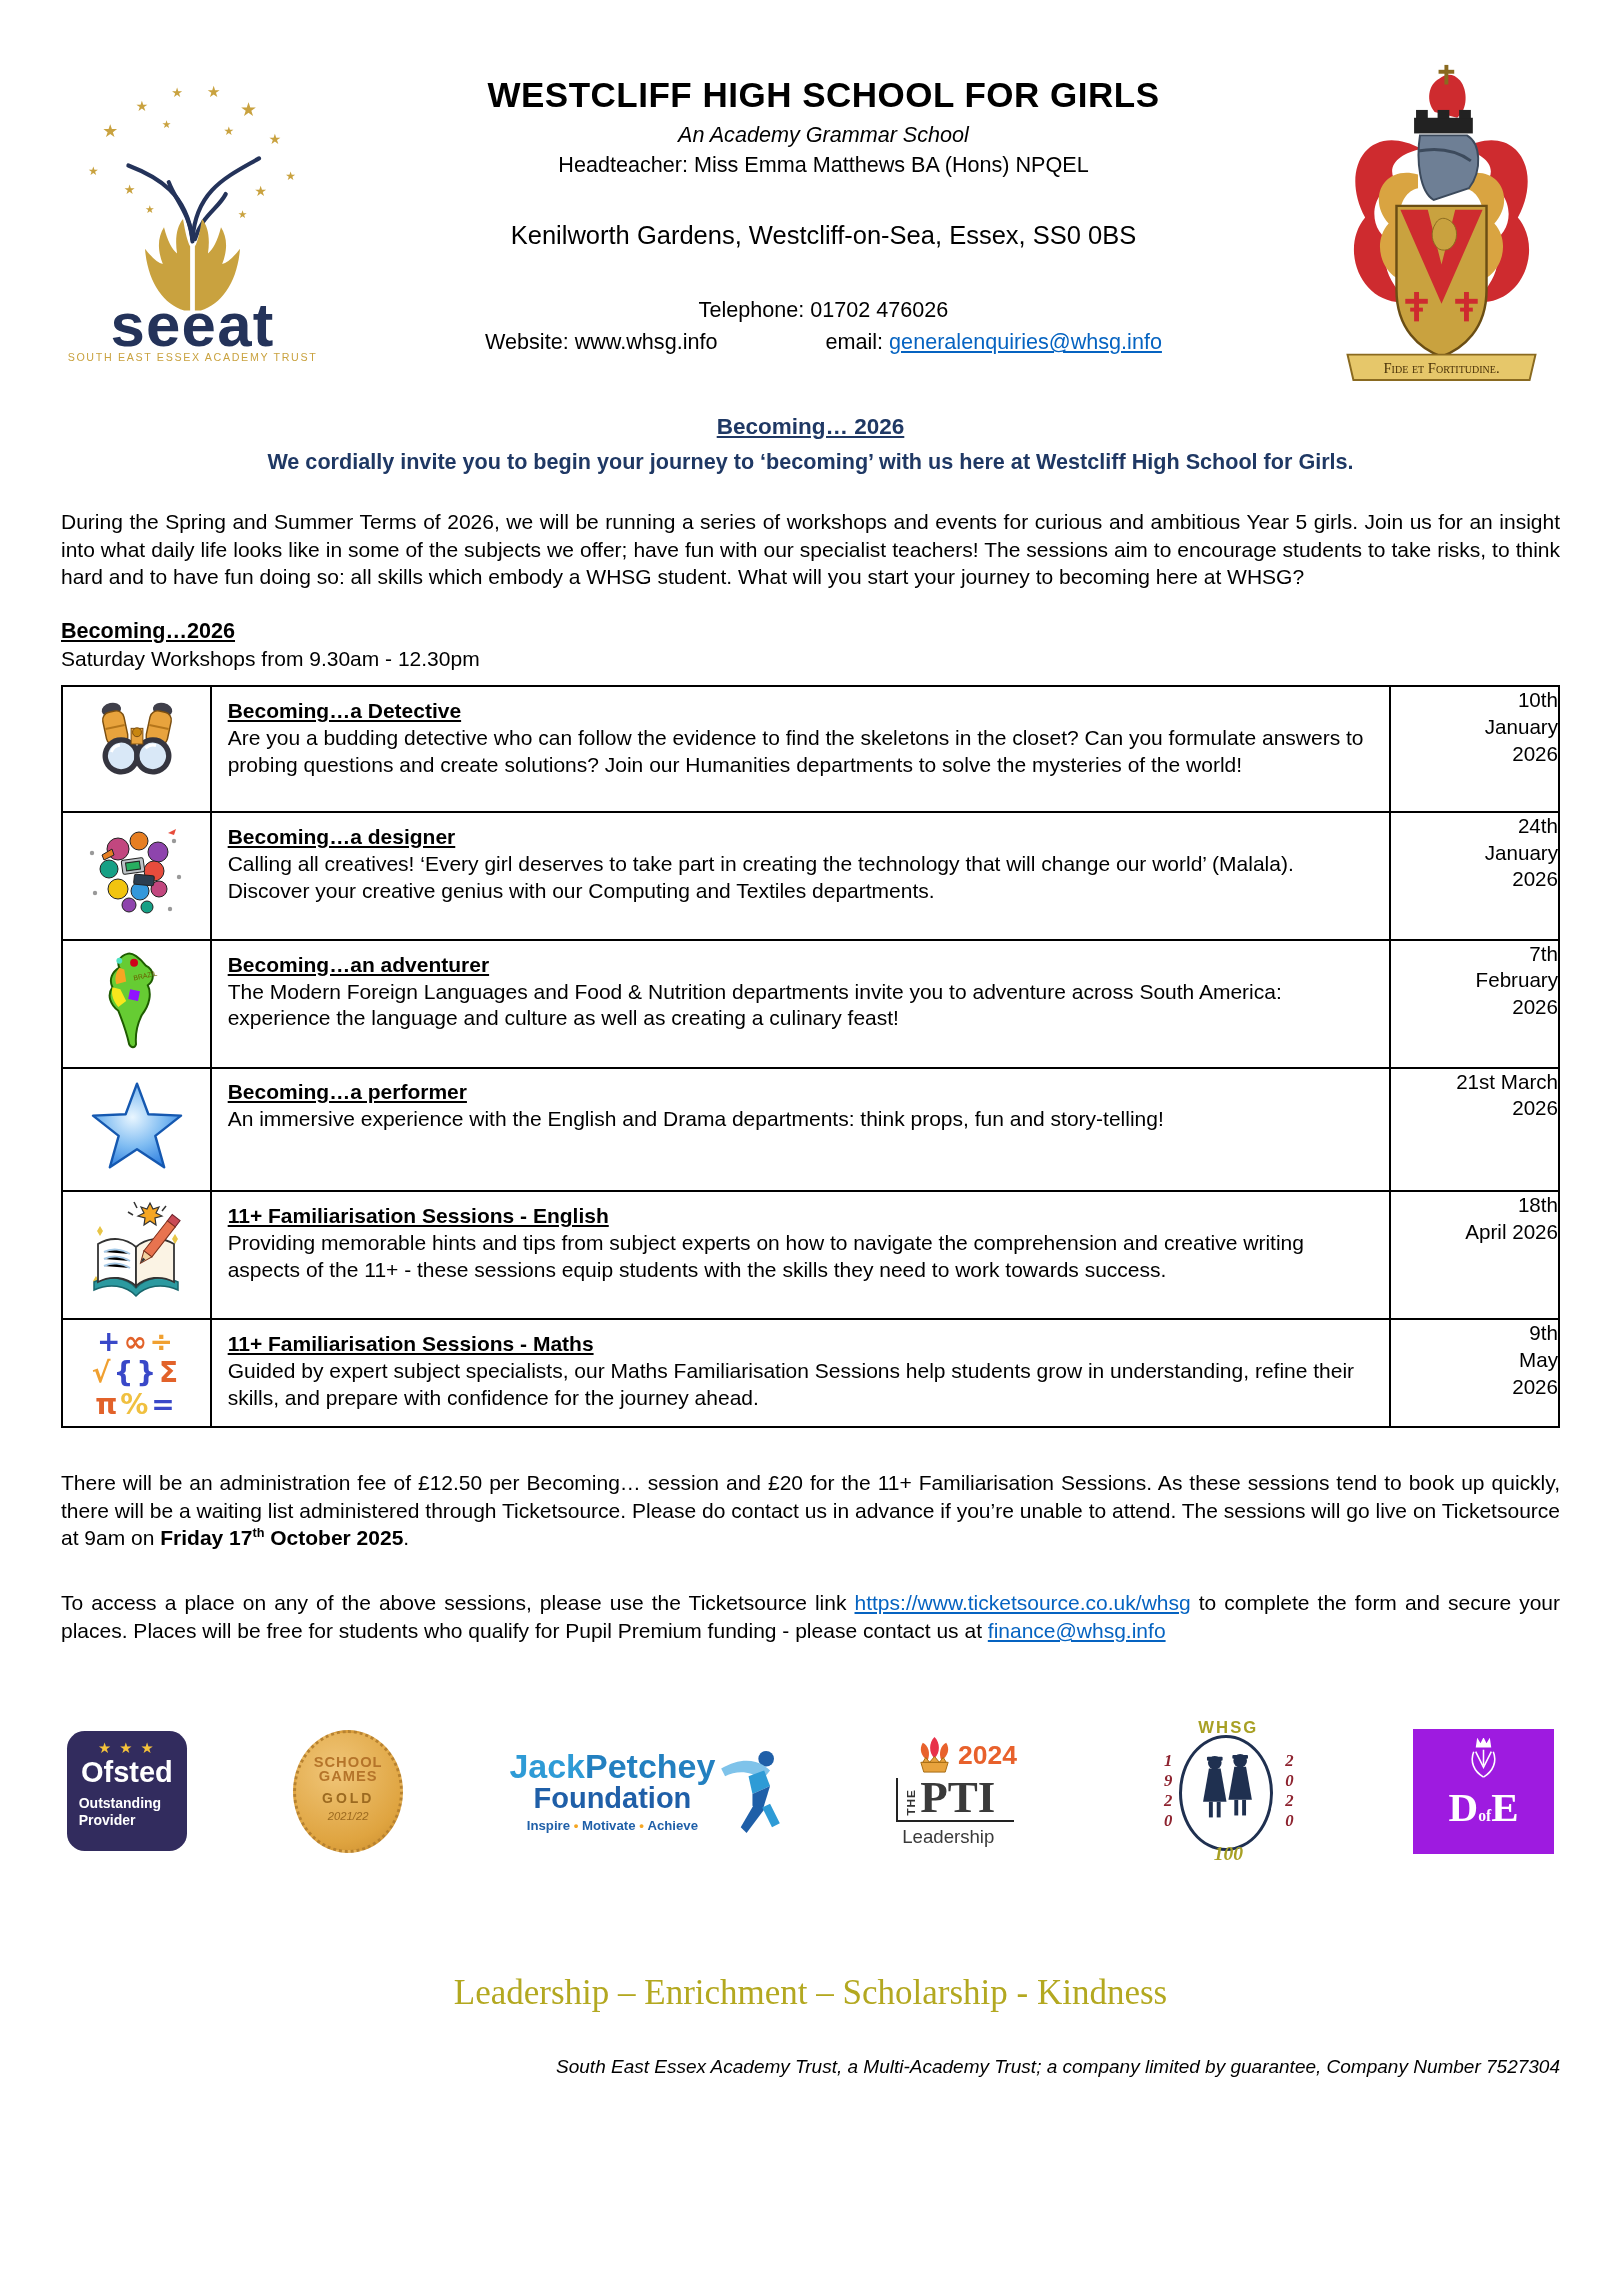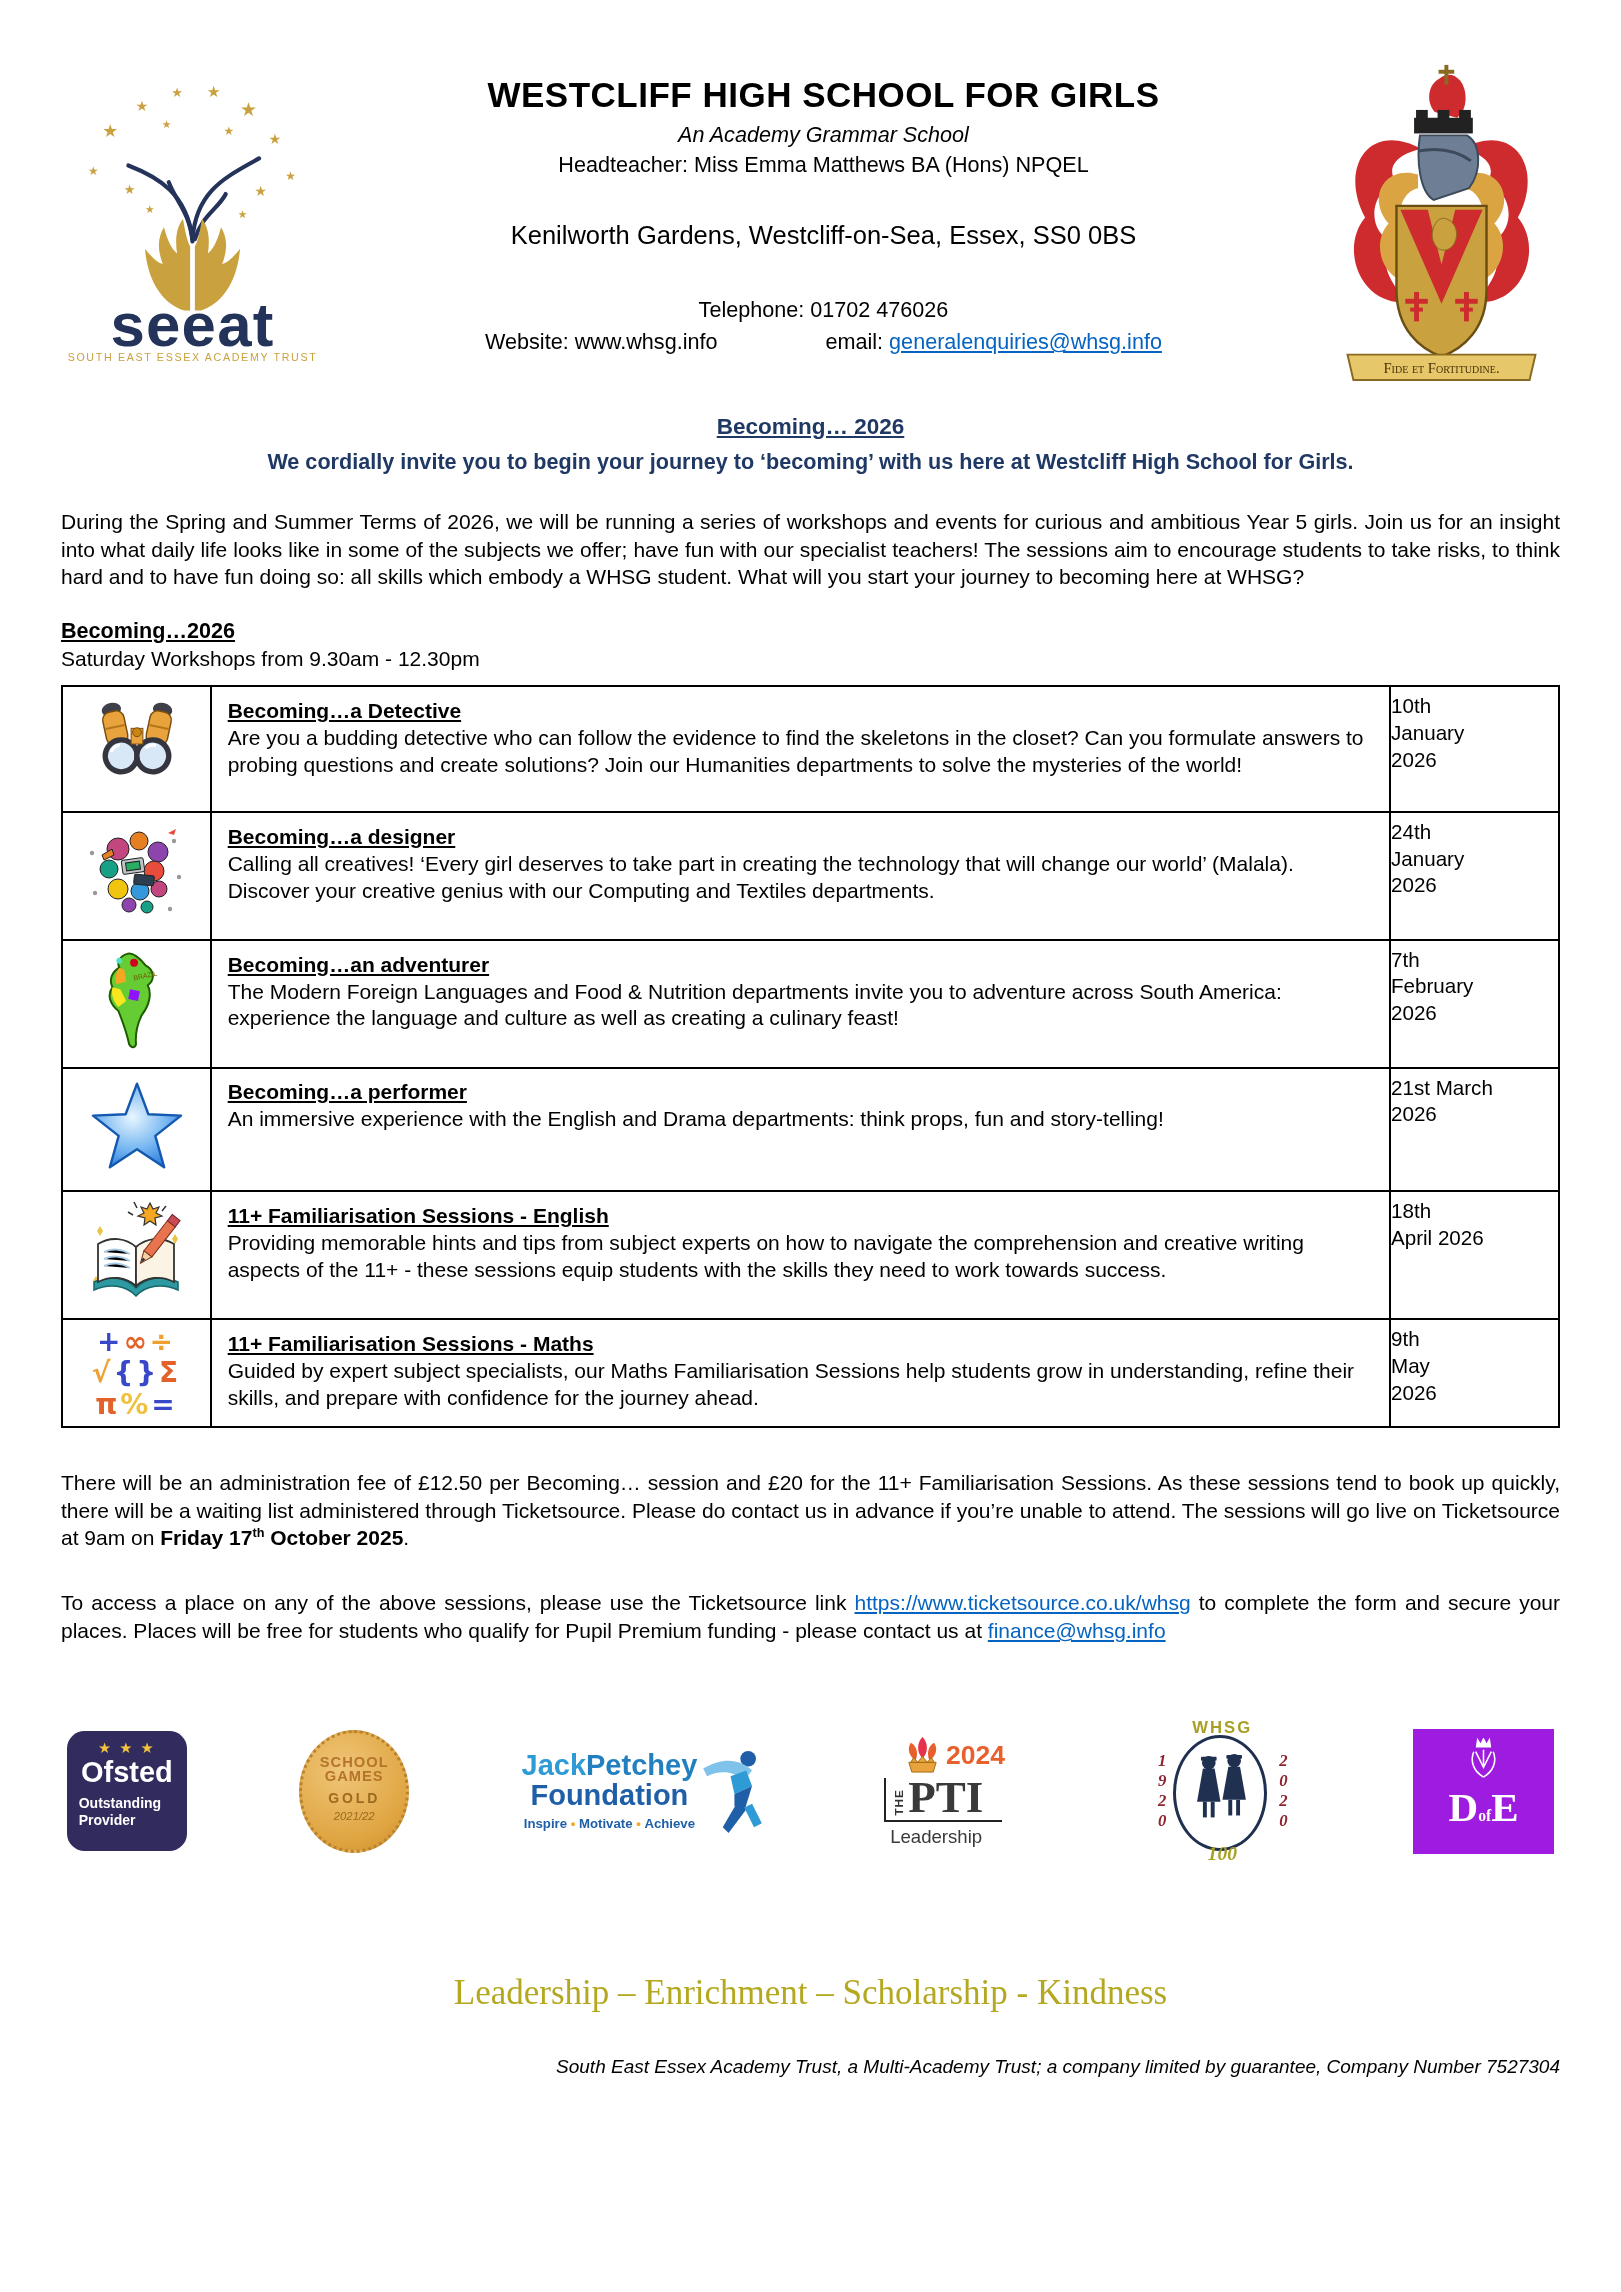--- a/index.html
+++ b/index.html
@@ -24,21 +24,21 @@
   .navy-title { color: #1F3864; font-size: 22.5px; font-weight: bold; text-decoration: underline; text-align: center; margin-top: 25.5px; }
   .navy-invite { color: #1F3864; font-size: 21.6px; font-weight: bold; text-align: center; margin-top: 9.8px; }
   .intro-para { font-size: 21px; line-height: 1.3; text-align: justify; margin-top: 33px; }
   .section-head { font-size: 21.6px; font-weight: bold; text-decoration: underline; margin-top: 27.4px; }
   .section-sub { font-size: 21px; margin-top: 3.9px; }
   
   table.ws { border-collapse: collapse; width: 100%; margin-top: 13.7px; border: 2.9px solid #000; }
   table.ws td { border: 2px solid #000; vertical-align: top; }
   td.cell-icon { width: 149px; text-align: center; vertical-align: middle; padding: 5.9px; }
   td.cell-desc { padding: 11.8px 15.7px 13.7px 15.7px; }
-  td.cell-date { width: 169px; text-align: left; padding-top: 6px; font-size: 20.6px; line-height: 1.3; }
+  td.cell-date { width: 169px; text-align: right; padding-top: 0; font-size: 20.6px; line-height: 1.3; }
   .ws-title { font-size: 21px; font-weight: bold; text-decoration: underline; }
   .ws-text { font-size: 21px; line-height: 1.28; margin-top: 2px; }
   .maths-icon { font-family: "DejaVu Sans", sans-serif; font-size: 28px; font-weight: bold; line-height: 1.12; letter-spacing: 2.9px; }
   .mb { color: #3948C8; } .mr { color: #E2622A; } .mo { color: #F0A030; } .my { color: #F0C040; }
   
   .fees-para, .access-para { font-size: 21px; line-height: 1.32; text-align: justify; }
   .fees-para { margin-top: 41px; }
   .access-para { margin-top: 37px; }
   .closing-para { font-size: 21px; margin-top: 29px; }
   sup { font-size: 12.7px; }
@@ -47,21 +47,21 @@
   .ofsted { width: 120px; height: 120px; background: #322C5E; border-radius: 17.6px; color: #fff; text-align: center; padding-top: 7.8px; }
   .ofsted-stars { color: #F5C33B; font-size: 14.7px; letter-spacing: 2px; }
   .ofsted-name { font-size: 29px; font-weight: bold; margin-top: 0px; }
   .ofsted-sub { font-size: 14px; font-weight: bold; line-height: 1.25; margin-top: 5.9px; text-align: left; padding-left: 11.8px; }
   .medal { width: 110px; height: 123px; border-radius: 50%; background: radial-gradient(circle at 38% 32%, #F0C679, #DFA440 70%, #C98A2A); border: 3.9px dotted #B8822F; text-align: center; color: #A96A1E; padding-top: 23.5px; }
   .medal .l1 { font-size: 14.7px; font-weight: bold; letter-spacing: 1px; line-height: .95; color: #B5742A; }
   .medal .l3 { font-size: 14px; font-weight: bold; letter-spacing: 2.9px; margin-top: 5.9px; color: #9C6A20; }
   .medal .l4 { font-size: 11.3px; font-style: italic; margin-top: 3.9px; color: #9C6A20; }
   .jp { display: flex; align-items: center; gap: 3.9px; }
   .jp-text { text-align: center; }
-  .jp-line1 { font-size: 29px; font-weight: bold; line-height: 1; }
+  .jp-line1 { font-size: 34px; font-weight: bold; line-height: 1; }
   .jp-jack { color: #2E9BD6; } .jp-petchey { color: #2380C0; }
   .jp-foundation { color: #1F5FA8; font-size: 29px; font-weight: bold; line-height: 1.05; }
   .jp-tagline { color: #1F5FA8; font-size: 13.2px; font-weight: bold; margin-top: 4.9px; }
   .jp-tagline b { color: #F5A623; }
   .pti { position: relative; width: 155px; }
   .pti-top { display: flex; align-items: center; justify-content: center; gap: 3.9px; }
   .pti-year { color: #E8612C; font-size: 26.5px; font-weight: bold; }
   .pti-main { border-left: 2.9px solid #222; border-bottom: 2.9px solid #222; padding: 0 0 3.9px 5.9px; margin-top: 2px; display: flex; align-items: flex-end; gap: 2px; width: 118px; margin-left: 7.8px; }
   .pti-the { writing-mode: vertical-rl; transform: rotate(180deg); font-size: 11.8px; font-weight: bold; letter-spacing: 1px; color: #333; }
   .pti-name { font-family: "Liberation Serif", serif; font-size: 45px; font-weight: bold; color: #3A3A3A; line-height: .85; }

